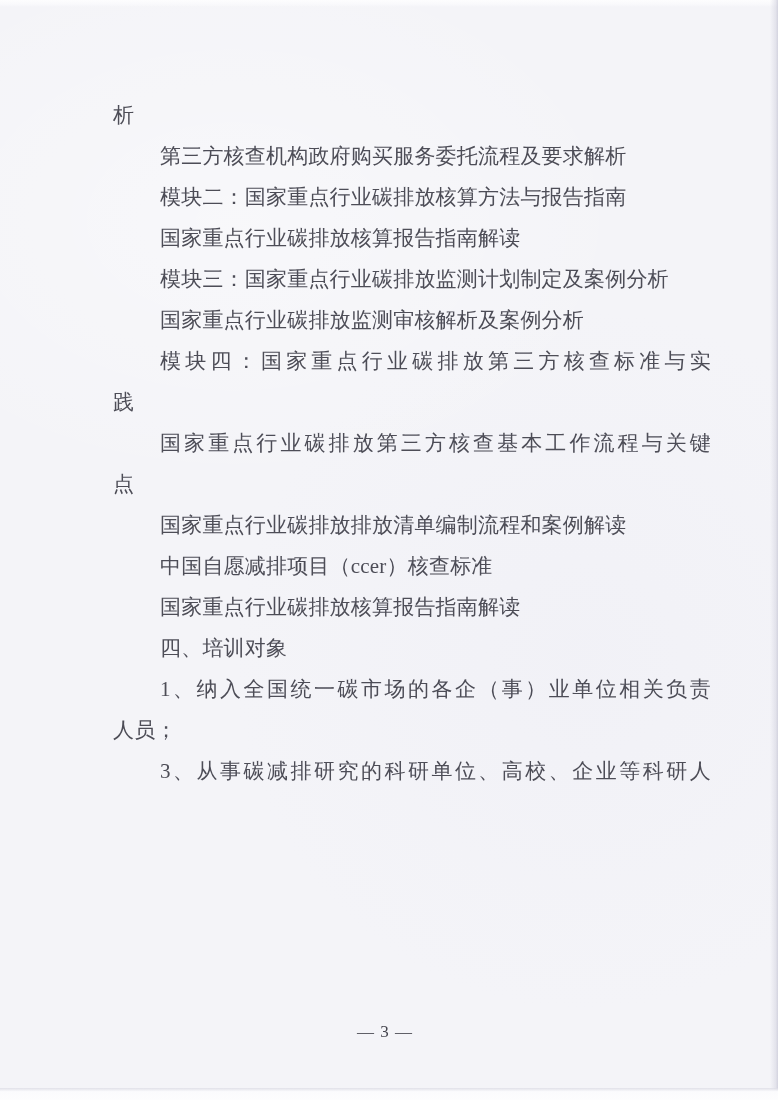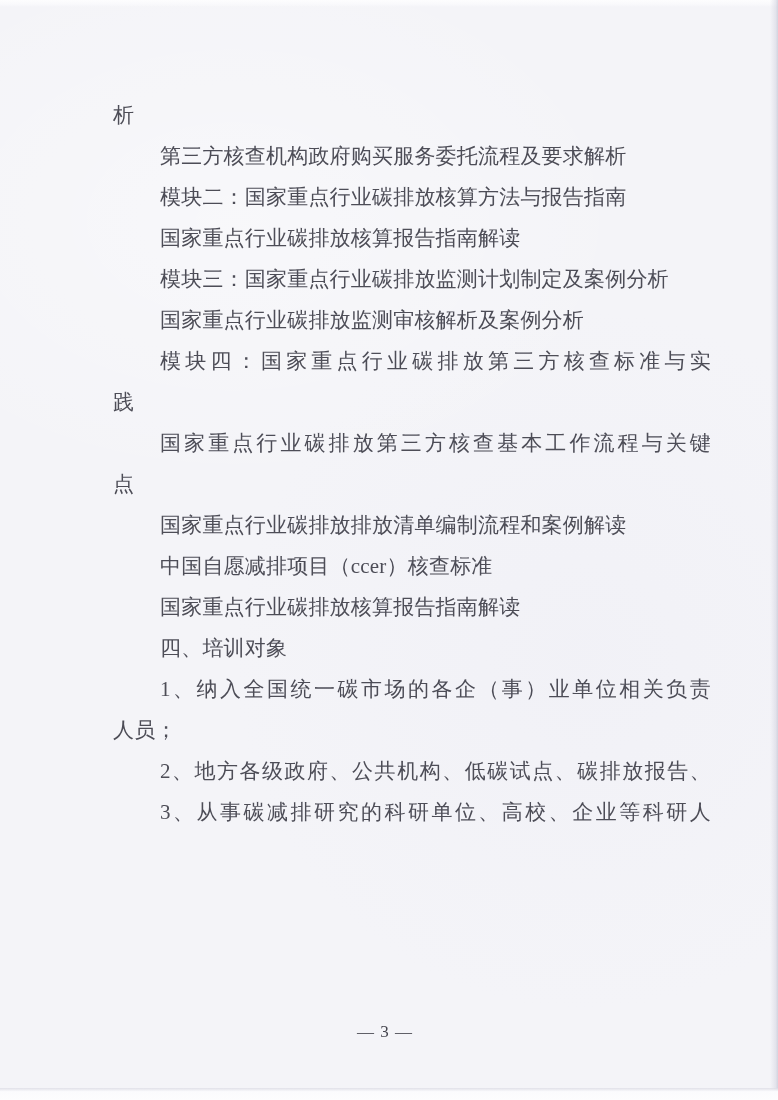--- a/index.html
+++ b/index.html
@@ -92,21 +92,20 @@
     <div class="line ind jfy">模块四：国家重点行业碳排放第三方核查标准与实</div>
     <div class="line">践</div>
     <div class="line ind jfy">国家重点行业碳排放第三方核查基本工作流程与关键</div>
     <div class="line">点</div>
     <div class="line ind">国家重点行业碳排放排放清单编制流程和案例解读</div>
     <div class="line ind">中国自愿减排项目（ccer）核查标准</div>
     <div class="line ind">国家重点行业碳排放核算报告指南解读</div>
     <div class="line ind">四、培训对象</div>
     <div class="line ind jfy">1、纳入全国统一碳市场的各企（事）业单位相关负责</div>
     <div class="line">人员；</div>
-    <div class="line ind jfy">2、地方各级政府、公共机构、低碳试点、碳排放报告、</div>
     <div class="line ind jfy">3、从事碳减排研究的科研单位、高校、企业等科研人</div>
   </div>
 
   <div class="page-number">— 3 —</div>
 
   <div class="scan-right-band"></div>
   <div class="scan-bottom-edge"></div>
 
 </div>
 

